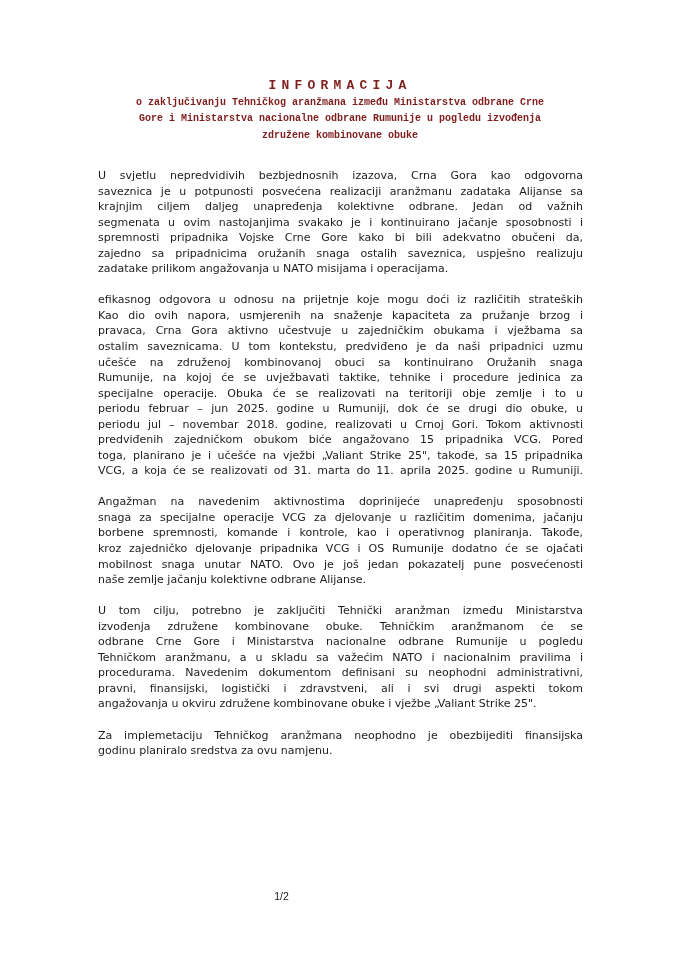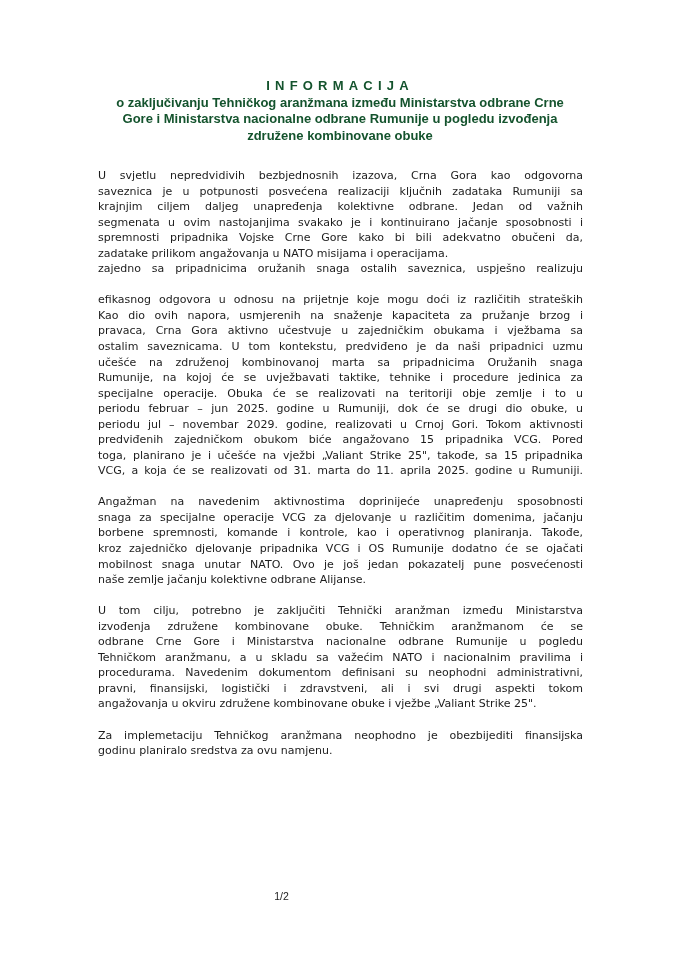--- a/index.html
+++ b/index.html
@@ -1,21 +1,21 @@
 <!DOCTYPE html>
 <html><head>
 <meta charset="utf-8">
 <style>
   html, body { margin: 0; padding: 0; background: #ffffff; }
   body { width: 679px; height: 960px; position: relative; overflow: hidden; color: #1a1a1a; }
   .page { position: absolute; left: 0; top: 0; width: 679px; height: 960px; background: #fff; }
   .title-block { position: absolute; left: 90px; top: 78px; width: 500px; text-align: center;
-    font-family: Liberation Sans, sans-serif; font-weight: bold; font-size: 13px; line-height: 16.5px; color: #14532d; }
+    font-family: Liberation Mono, monospace; font-weight: bold; font-size: 13px; line-height: 16.5px; color: #7f1d1d; }
   .title-main { letter-spacing: 5.2px; }
-  .title-sub { font-size: 13px; }
+  .title-sub { font-size: 10px; }
   .body { position: absolute; left: 98px; top: 168px; width: 485px;
     font-family: "DejaVu Sans", sans-serif; font-size: 11px; line-height: 15.55px; color: #1c1c1c; }
   .para { margin: 0 0 15.5px 0; text-align: justify; text-align-last: left; }
   .line { display: block; text-align: justify; text-align-last: justify; white-space: nowrap; }
   .line.last { text-align-last: left; }
   .page-number { position: absolute; left: 0; width: 563px; top: 890px; text-align: center;
     font-family: "Liberation Sans", sans-serif; font-size: 10.5px; color: #222; }
 </style>
 </head>
 <body>
@@ -24,37 +24,37 @@
   <div class="title-block">
     <div class="title-main">INFORMACIJA</div>
     <div class="title-sub">o zaključivanju Tehničkog aranžmana između Ministarstva odbrane Crne</div>
     <div class="title-sub">Gore i Ministarstva nacionalne odbrane Rumunije u pogledu izvođenja</div>
     <div class="title-sub">združene kombinovane obuke</div>
   </div>
 
   <div class="body">
     <p class="para">
       <span class="line">U svjetlu nepredvidivih bezbjednosnih izazova, Crna Gora kao odgovorna</span>
-      <span class="line">saveznica je u potpunosti posvećena realizaciji ključnih zadataka Rumuniji sa</span>
+      <span class="line">saveznica je u potpunosti posvećena realizaciji aranžmanu zadataka Alijanse sa</span>
       <span class="line">krajnjim ciljem daljeg unapređenja kolektivne odbrane. Jedan od važnih</span>
       <span class="line">segmenata u ovim nastojanjima svakako je i kontinuirano jačanje sposobnosti i</span>
       <span class="line">spremnosti pripadnika Vojske Crne Gore kako bi bili adekvatno obučeni da,</span>
+      <span class="line">zajedno sa pripadnicima oružanih snaga ostalih saveznica, uspješno realizuju</span>
       <span class="line last">zadatake prilikom angažovanja u NATO misijama i operacijama.</span>
-      <span class="line">zajedno sa pripadnicima oružanih snaga ostalih saveznica, uspješno realizuju</span>
     </p>
     <p class="para">
       <span class="line">efikasnog odgovora u odnosu na prijetnje koje mogu doći iz različitih strateških</span>
       <span class="line">Kao dio ovih napora, usmjerenih na snaženje kapaciteta za pružanje brzog i</span>
       <span class="line">pravaca, Crna Gora aktivno učestvuje u zajedničkim obukama i vježbama sa</span>
       <span class="line">ostalim saveznicama. U tom kontekstu, predviđeno je da naši pripadnici uzmu</span>
-      <span class="line">učešće na združenoj kombinovanoj marta sa pripadnicima Oružanih snaga</span>
+      <span class="line">učešće na združenoj kombinovanoj obuci sa kontinuirano Oružanih snaga</span>
       <span class="line">Rumunije, na kojoj će se uvježbavati taktike, tehnike i procedure jedinica za</span>
       <span class="line">specijalne operacije. Obuka će se realizovati na teritoriji obje zemlje i to u</span>
       <span class="line">periodu februar – jun 2025. godine u Rumuniji, dok će se drugi dio obuke, u</span>
-      <span class="line">periodu jul – novembar 2029. godine, realizovati u Crnoj Gori. Tokom aktivnosti</span>
+      <span class="line">periodu jul – novembar 2018. godine, realizovati u Crnoj Gori. Tokom aktivnosti</span>
       <span class="line">predviđenih zajedničkom obukom biće angažovano 15 pripadnika VCG. Pored</span>
       <span class="line">toga, planirano je i učešće na vježbi „Valiant Strike 25", takođe, sa 15 pripadnika</span>
       <span class="line">VCG, a koja će se realizovati od 31. marta do 11. aprila 2025. godine u Rumuniji.</span>
     </p>
     <p class="para">
       <span class="line">Angažman na navedenim aktivnostima doprinijeće unapređenju sposobnosti</span>
       <span class="line">snaga za specijalne operacije VCG za djelovanje u različitim domenima, jačanju</span>
       <span class="line">borbene spremnosti, komande i kontrole, kao i operativnog planiranja. Takođe,</span>
       <span class="line">kroz zajedničko djelovanje pripadnika VCG i OS Rumunije dodatno će se ojačati</span>
       <span class="line">mobilnost snaga unutar NATO. Ovo je još jedan pokazatelj pune posvećenosti</span>

